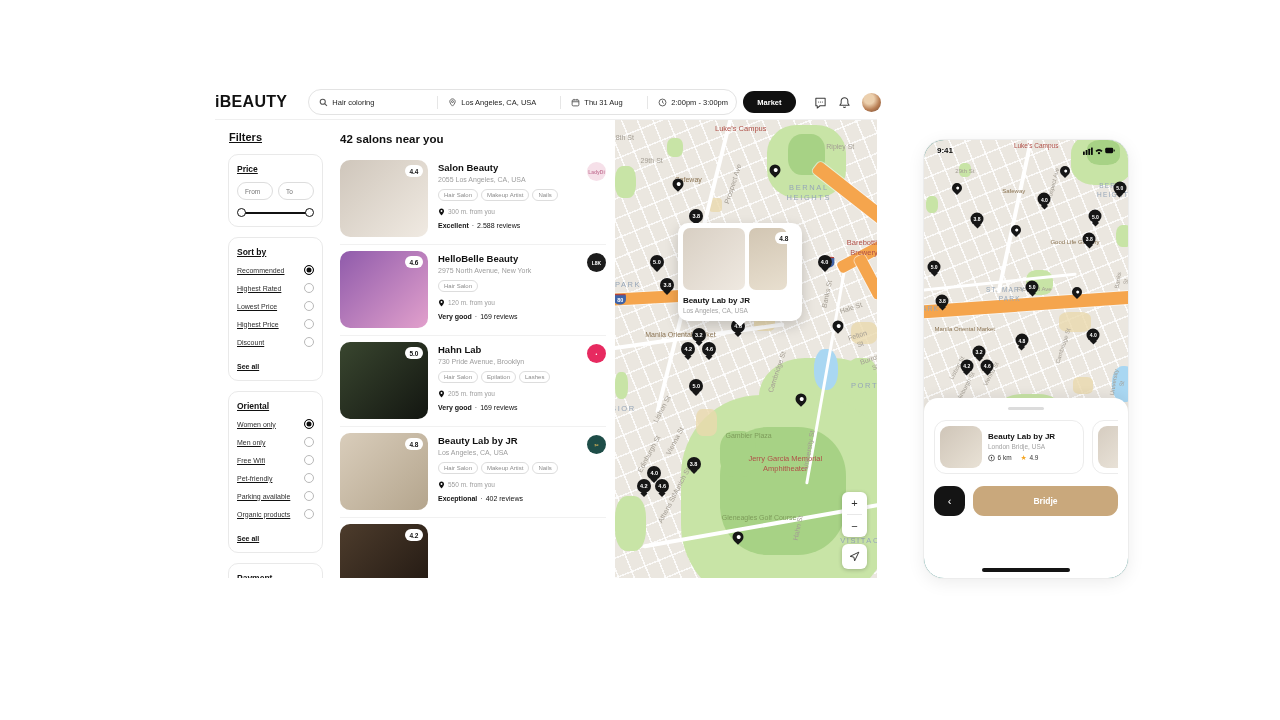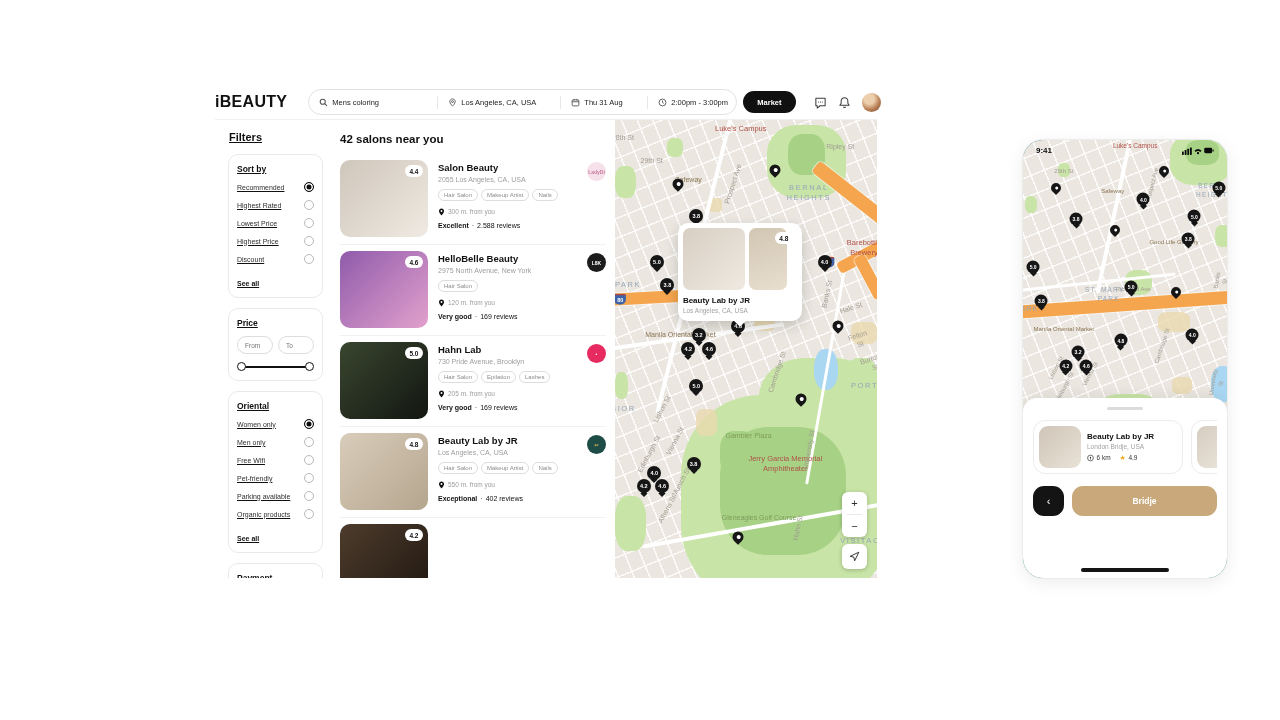--- a/index.html
+++ b/index.html
@@ -94,21 +94,21 @@
   .popup-name{font-size:8px;font-weight:bold;margin-top:6px;}
   .popup-addr{font-size:6.5px;color:#a3a3a3;margin-top:2px;}
   .popup-tail{position:absolute;left:50%;bottom:-4px;width:9px;height:9px;background:#fff;transform:translateX(-50%) rotate(45deg);}
   .map-zoom{position:absolute;right:10px;top:372px;width:25px;background:#fff;border-radius:6px;
     box-shadow:0 1px 4px rgba(0,0,0,.22);z-index:7;display:flex;flex-direction:column;align-items:center;}
   .mz-btn{width:25px;height:22px;display:flex;align-items:center;justify-content:center;font-size:11px;color:#2e2e2e;cursor:pointer;}
   .mz-sep{width:15px;height:1px;background:#e8e8e8;}
   .map-nav{position:absolute;right:10px;top:424px;width:25px;height:25px;background:#fff;border-radius:6px;
     box-shadow:0 1px 4px rgba(0,0,0,.22);z-index:7;display:flex;align-items:center;justify-content:center;cursor:pointer;}
   
-  .phone{position:absolute;left:1023px;top:140px;width:204px;height:438px;border-radius:20px;overflow:hidden;
+  .phone{position:absolute;left:924px;top:140px;width:204px;height:438px;border-radius:20px;overflow:hidden;
     background:#0f766e;box-shadow:0 0 0 1px #ececec,0 4px 18px rgba(0,0,0,.08);}
   .phone-map{position:absolute;left:0;top:0;width:204px;height:282px;background:#ebe7e0;overflow:hidden;}
   .phone .map-label{font-size:6px;}
   .phone .map-label.area{font-size:6.5px;letter-spacing:1.2px;}
   .phone .map-label.poi-red{font-size:6.5px;}
   .phone .pin-rated{width:13px;height:13px;font-size:5px;}
   .phone .pin-drop{width:10px;height:10px;}
   .pstatus{position:absolute;left:0;right:0;top:6px;display:flex;justify-content:space-between;align-items:center;
     padding:0 13px;z-index:8;}
   .ptime{font-size:8px;font-weight:bold;color:#0a0a0a;}
@@ -141,21 +141,21 @@
 <body>
 
 <header class="header">
   <div class="logo">iBEAUTY</div>
   <div class="search-bar">
     <div class="sb-seg w1">
       <svg class="hicon" viewBox="0 0 12 12" fill="none" stroke="#555" stroke-width="1.4">
           <circle cx="5" cy="5" r="3.4"></circle>
           <path d="M7.6 7.6 L10.6 10.6"></path>
         </svg>
-      <span>Mens coloring</span>
+      <span>Hair coloring</span>
     </div>
     <div class="sb-div"></div>
     <div class="sb-seg w2">
       <svg class="hicon" viewBox="0 0 12 12" fill="none" stroke="#555" stroke-width="1.2">
           <path d="M6 1.2c-2 0-3.6 1.6-3.6 3.6 0 2.5 3.6 6 3.6 6s3.6-3.5 3.6-6c0-2-1.6-3.6-3.6-3.6z"></path>
           <circle cx="6" cy="4.8" r="1.3"></circle>
         </svg>
       <span>Los Angeles, CA, USA</span>
     </div>
     <div class="sb-div"></div>
@@ -189,57 +189,57 @@
       </svg>
     <div class="avatar"></div>
   </div>
 </header>
 <div class="header-line"></div>
 
 <aside class="filters">
   <div class="filters-title">Filters</div>
 
   <div class="fbox">
-    <div class="fbox-title">Sort by</div>
-    <div>
-        <div class="fopt">
-          <span class="fopt-label">Recommended</span>
-          <span class="radio sel"></span>
-        </div>
-        <div class="fopt">
-          <span class="fopt-label">Highest Rated</span>
-          <span class="radio"></span>
-        </div>
-        <div class="fopt">
-          <span class="fopt-label">Lowest Price</span>
-          <span class="radio"></span>
-        </div>
-        <div class="fopt">
-          <span class="fopt-label">Highest Price</span>
-          <span class="radio"></span>
-        </div>
-        <div class="fopt">
-          <span class="fopt-label">Discount</span>
-          <span class="radio"></span>
-        </div>
-      </div>
-    <span class="see-all">See all</span>
-  </div>
-
-  <div class="fbox">
     <div class="fbox-title">Price</div>
     <div class="price-inputs">
       <input class="pinput" type="text" placeholder="From" style="">
       <input class="pinput" type="text" placeholder="To" style="">
     </div>
     <div class="slider">
       <div class="slider-track"></div>
       <div class="slider-handle l"></div>
       <div class="slider-handle r"></div>
     </div>
+  </div>
+
+  <div class="fbox">
+    <div class="fbox-title">Sort by</div>
+    <div>
+        <div class="fopt">
+          <span class="fopt-label">Recommended</span>
+          <span class="radio sel"></span>
+        </div>
+        <div class="fopt">
+          <span class="fopt-label">Highest Rated</span>
+          <span class="radio"></span>
+        </div>
+        <div class="fopt">
+          <span class="fopt-label">Lowest Price</span>
+          <span class="radio"></span>
+        </div>
+        <div class="fopt">
+          <span class="fopt-label">Highest Price</span>
+          <span class="radio"></span>
+        </div>
+        <div class="fopt">
+          <span class="fopt-label">Discount</span>
+          <span class="radio"></span>
+        </div>
+      </div>
+    <span class="see-all">See all</span>
   </div>
 
   <div class="fbox">
     <div class="fbox-title">Oriental</div>
     <div>
         <div class="fopt">
           <span class="fopt-label">Women only</span>
           <span class="radio sel"></span>
         </div>
         <div class="fopt">

